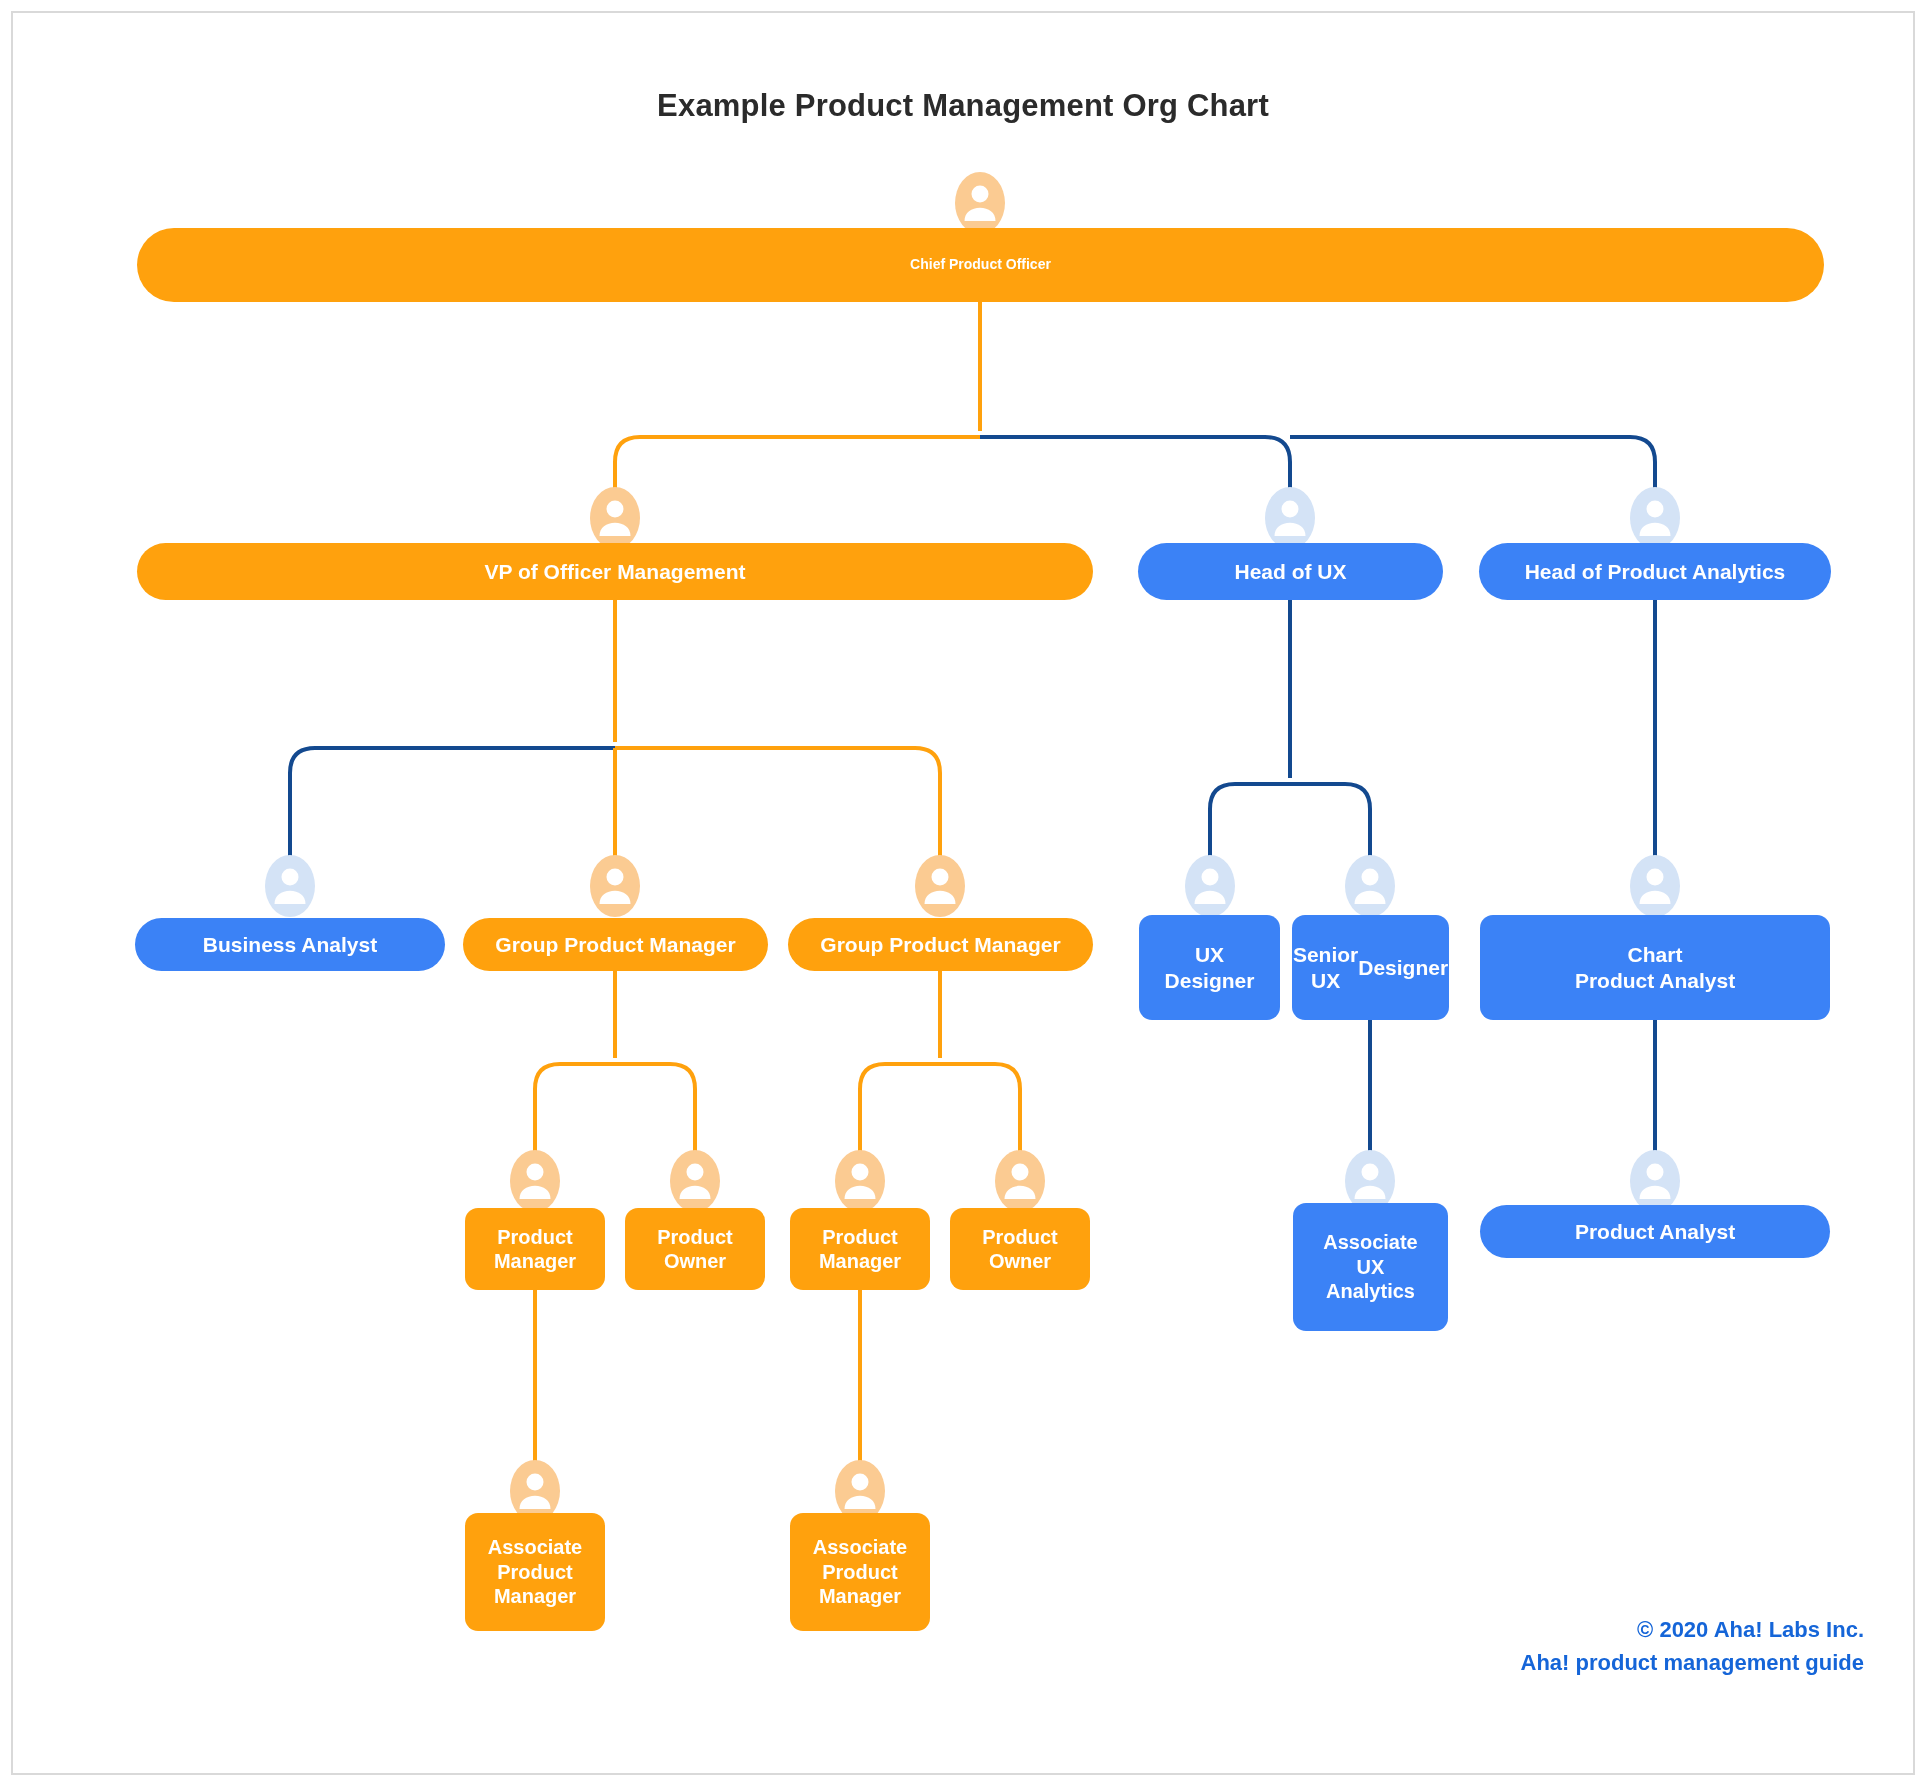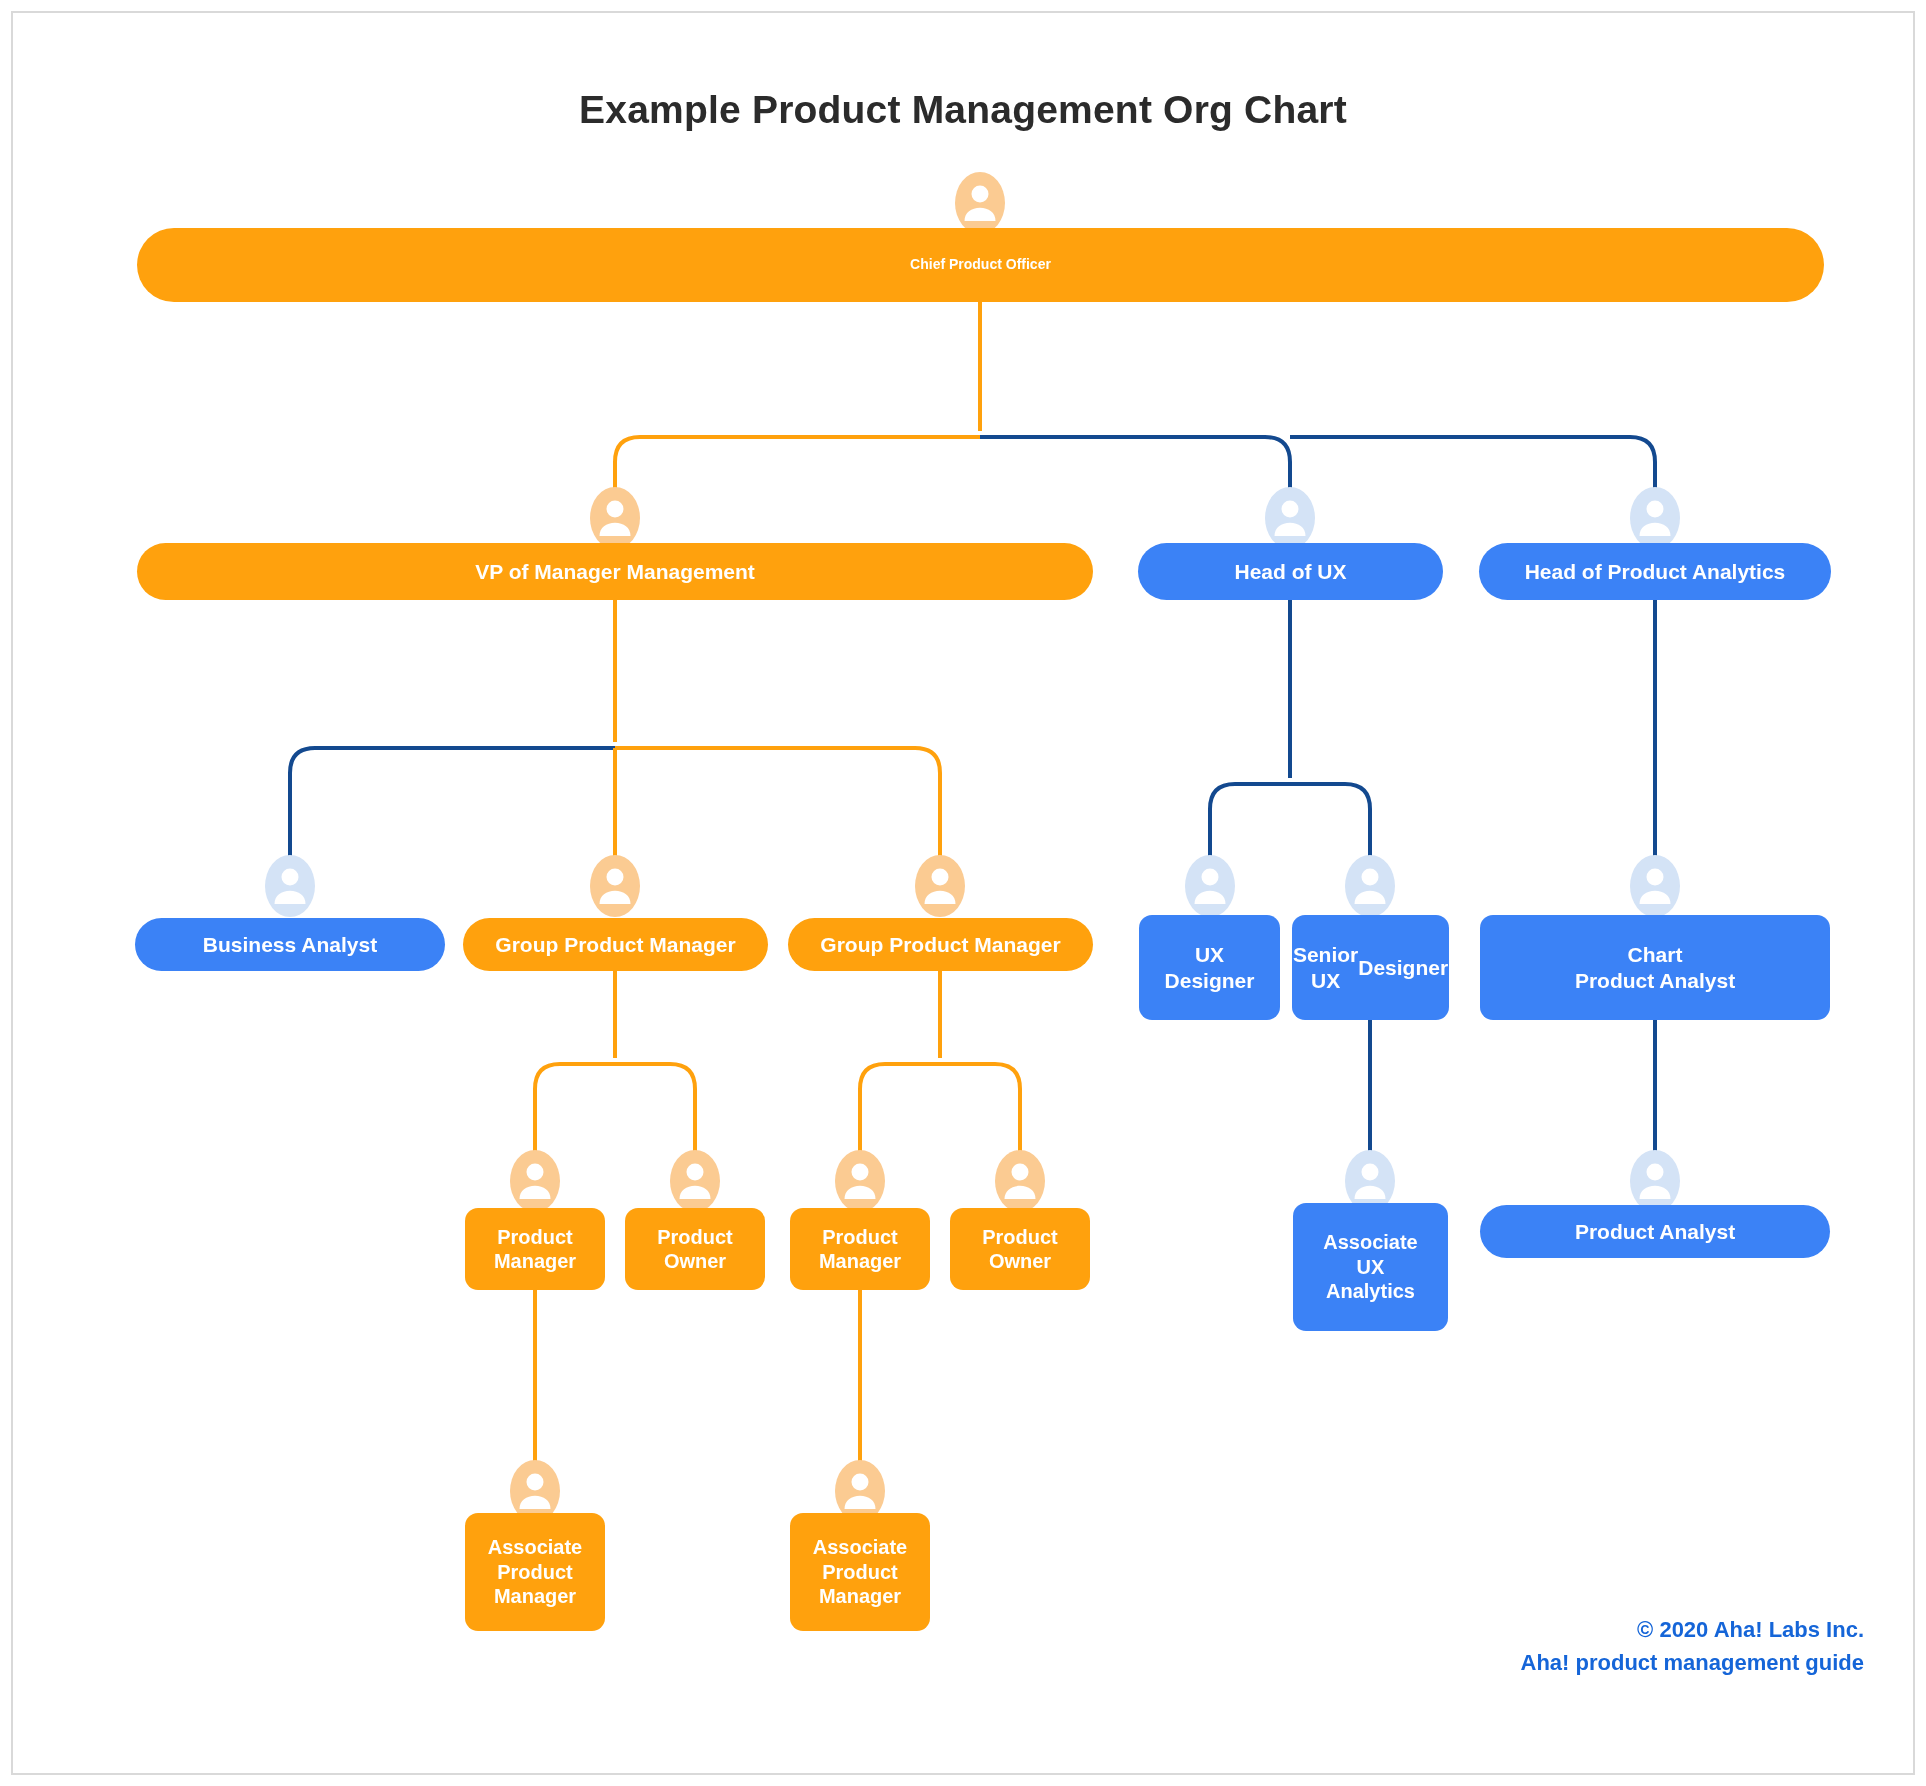--- a/index.html
+++ b/index.html
@@ -20,21 +20,21 @@
     left: 11px; top: 11px;
     width: 1904px; height: 1764px;
     border: 2px solid #d9d9d9;
     background: #ffffff;
   }
   #chart-title {
     position: absolute;
     left: 0; top: 88px;
     width: 1926px;
     text-align: center;
-    font-size: 39px;
+    font-size: 31px;
     font-weight: bold;
     color: #2b2b2b;
     letter-spacing: .2px;
   }
   #wires {
     position: absolute;
     left: 0; top: 0;
     width: 1926px; height: 1786px;
     pointer-events: none;
   }
@@ -224,21 +224,21 @@
       <ellipse cx="25" cy="31" rx="25" ry="31" fill="#fbcb92"></ellipse>
       <circle cx="25" cy="22" r="8.5" fill="#fff"></circle>
       <path d="M9.5 49c0-8.4 6.9-13.2 15.5-13.2S40.5 40.6 40.5 49z" fill="#fff"></path>
     </svg>
 
   <div class="node orange pill" style="left:137px;top:228px;width:1687px;height:74px;font-size:14px;">
     <span>Chief Product Officer</span>
   </div>
 
   <div class="node orange pill" style="left:137px;top:543px;width:956px;height:57px;font-size:21px;">
-    <span>VP of Manager Management</span>
+    <span>VP of Officer Management</span>
   </div>
 
   <div class="node blue pill" style="left:1138px;top:543px;width:305px;height:57px;font-size:21px;">
     <span>Head of UX</span>
   </div>
 
   <div class="node blue pill" style="left:135px;top:918px;width:310px;height:53px;font-size:21px;">
     <span>Business Analyst</span>
   </div>
 

